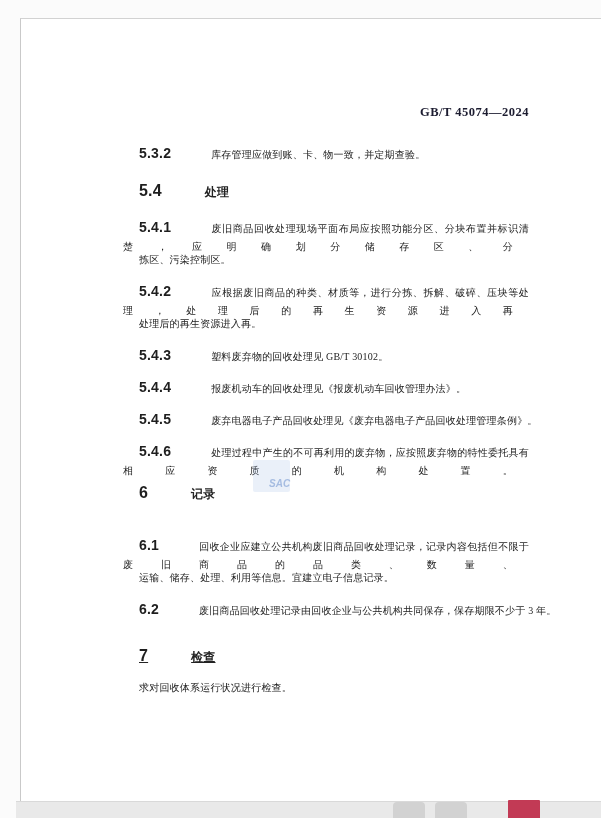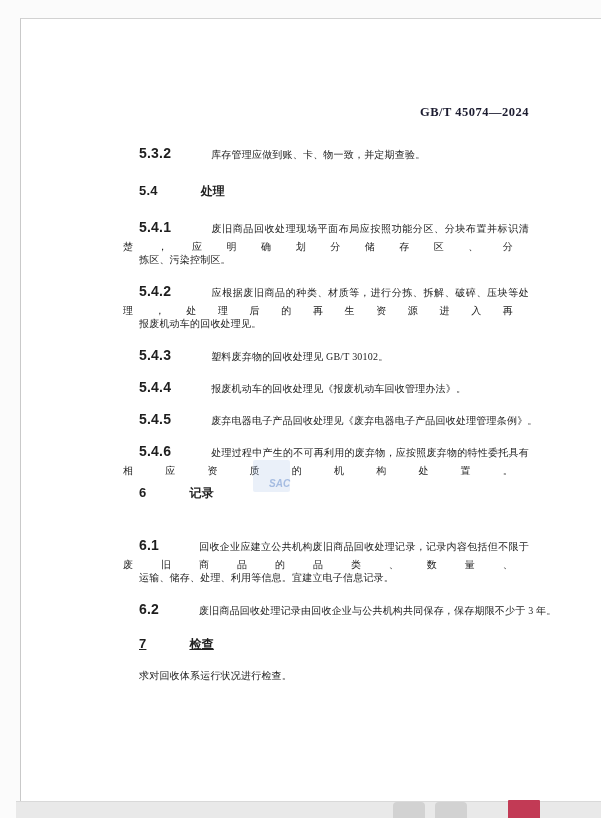--- a/index.html
+++ b/index.html
@@ -52,27 +52,27 @@
     margin-right:8px;
     color:#1e1e1e;
   }
   .num:empty { margin-right:0; }
   .heading { font-weight:700; }
   .heading .txt {
     font-family:"Liberation Sans", sans-serif;
     font-weight:700;
     font-size:12px;
   }
-  .heading .num { margin-right:11px; font-size:13px; }
+  .heading .num { margin-right:11px; font-size:16px; }
   .txt { font-family:"Liberation Serif", serif; }
   .indent { padding-left:21px; }
   .mt5  { margin-top:5px; }
   .mt7  { margin-top:21px; }
   .mt9  { margin-top:9px; }
-  .mt14 { margin-top:2px;text-decoration:underline; }
+  .mt14 { margin-top:14px;text-decoration:underline; }
   .mt15 { margin-top:15px; }
   .watermark {
     position:absolute;
     left:232px; top:423px;
     width:37px; height:32px;
     background:rgba(150,180,225,0.20);
     color:rgba(110,145,205,0.55);
     font-family:"Liberation Sans", sans-serif;
     font-weight:700;
     font-style:italic;
@@ -118,21 +118,21 @@
 <div class="page">
 
   <div class="header">GB/T 45074—2024</div>
 
   <div class="content">
     <div class="line"><span class="num">5.3.2</span><span class="txt">库存管理应做到账、卡、物一致，并定期查验。</span></div>
     <div class="line heading mt5"><span class="num">5.4</span><span class="txt">处理</span></div>
     <div class="line fill mt5"><span class="num">5.4.1</span><span class="txt">废旧商品回收处理现场平面布局应按照功能分区、分块布置并标识清楚，应明确划分储存区、分</span></div>
     <div class="line"><span class="txt">拣区、污染控制区。</span></div>
     <div class="line fill"><span class="num">5.4.2</span><span class="txt">应根据废旧商品的种类、材质等，进行分拣、拆解、破碎、压块等处理，处理后的再生资源进入再</span></div>
-    <div class="line"><span class="txt">报废机动车的回收处理见。</span></div>
+    <div class="line"><span class="txt">处理后的再生资源进入再。</span></div>
     <div class="line"><span class="num">5.4.3</span><span class="txt">塑料废弃物的回收处理见 GB/T 30102。</span></div>
     <div class="line"><span class="num">5.4.4</span><span class="txt">报废机动车的回收处理见《报废机动车回收管理办法》。</span></div>
     <div class="line"><span class="num">5.4.5</span><span class="txt">废弃电器电子产品回收处理见《废弃电器电子产品回收处理管理条例》。</span></div>
     <div class="line fill"><span class="num">5.4.6</span><span class="txt">处理过程中产生的不可再利用的废弃物，应按照废弃物的特性委托具有相应资质的机构处置。</span></div>
     <div class="line heading mt9"><span class="num">6</span><span class="txt">记录</span></div>
     <div class="line fill mt7"><span class="num">6.1</span><span class="txt">回收企业应建立公共机构废旧商品回收处理记录，记录内容包括但不限于废旧商品的品类、数量、</span></div>
     <div class="line"><span class="txt">运输、储存、处理、利用等信息。宜建立电子信息记录。</span></div>
     <div class="line"><span class="num">6.2</span><span class="txt">废旧商品回收处理记录由回收企业与公共机构共同保存，保存期限不少于 3 年。</span></div>
     <div class="line heading mt14"><span class="num">7</span><span class="txt">检查</span></div>
     <div class="line"><span class="txt">求对回收体系运行状况进行检查。</span></div>

